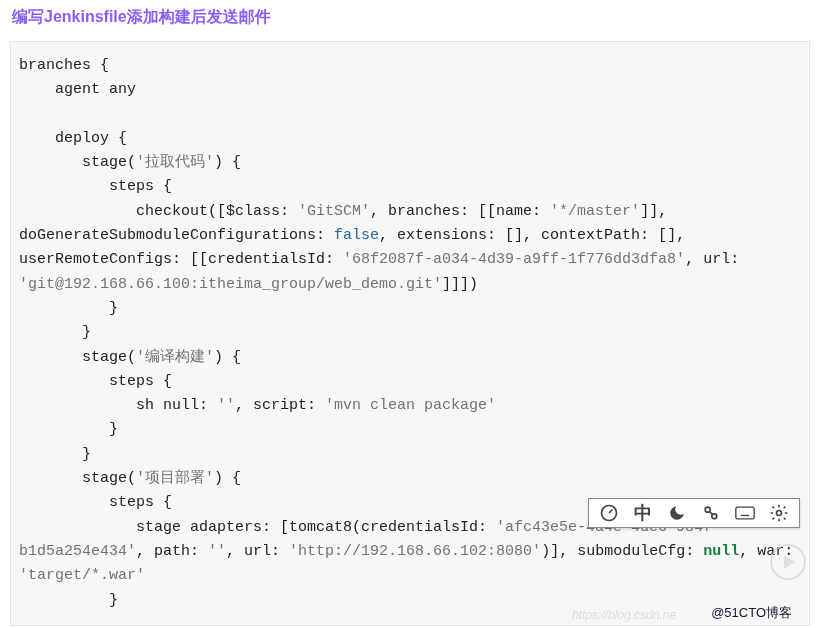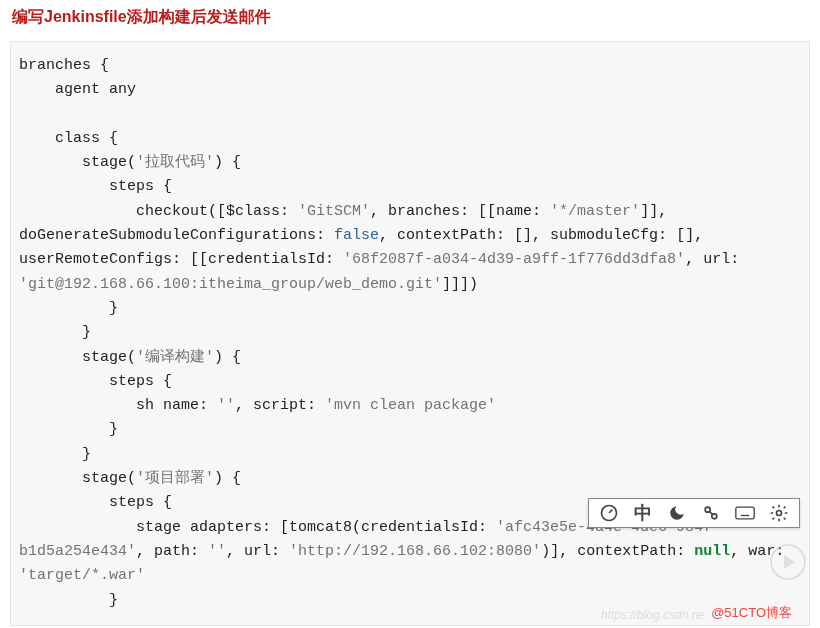--- a/index.html
+++ b/index.html
@@ -1,53 +1,53 @@
 <!DOCTYPE html>
 <html><head>
   <meta charset="utf-8">
   <style>
     * { margin: 0; padding: 0; box-sizing: border-box; }
     body { font-family: Arial, "Microsoft YaHei", sans-serif; background: #fff; width: 820px; height: 628px; overflow: hidden; position: relative; }
-    .title { font-size: 16px; font-weight: bold; padding: 7px 12px; color: #b91c1c; }
+    .title { font-size: 16px; font-weight: bold; padding: 7px 12px; color: #8b5cf6; }
     .code-block { margin: 6px 10px 0 10px; background: #f7f7f7; border: 1px solid #e5e5e5; padding: 12px 8px; font-family: "Consolas", "Courier New", monospace; font-size: 15px; line-height: 1.62; color: #222; white-space: pre-wrap; word-wrap: break-word; }
     .str { color: #737373; }
     .kwf { color: #2a6496; margin-top: 18px; }
     .null { color: #15803d; font-weight: bold; }
-    .watermark { position: absolute; bottom: 6px; right: 28px; font-size: 13px; color: #ef4444; font-family: Arial, sans-serif; }
-    .watermark2 { position: absolute; bottom: 6px; right: 115px; font-size: 12px; color: #ddd; font-style: italic; }
+    .watermark { position: absolute; bottom: 6px; right: 28px; font-size: 13px; color: #0f172a; font-family: Arial, sans-serif; }
+    .watermark2 { position: absolute; bottom: 6px; right: 144px; font-size: 12px; color: #ddd; font-style: italic; }
     .floating-toolbar { position: absolute; right: 20px; bottom: 100px; background: #fff; border: 1px solid #888; padding: 4px 10px; display: flex; gap: 14px; align-items: center; font-size: 18px; color: #444; box-shadow: 0 1px 3px rgba(0,0,0,0.15); }
     .floating-toolbar span { display: inline-flex; align-items: center; justify-content: center; width: 20px; height: 20px; }
     .play-icon { position: absolute; right: 14px; bottom: 48px; width: 36px; height: 36px; border: 2px solid #ccc; border-radius: 50%; display: flex; align-items: center; justify-content: center; opacity: 0.55; }
     .play-icon::after { content: ""; width: 0; height: 0; border-left: 11px solid #ccc; border-top: 7px solid transparent; border-bottom: 7px solid transparent; margin-left: 3px; }
   </style>
 </head>
 <body>
 
 <div class="title">编写Jenkinsfile添加构建后发送邮件</div>
 
 <div class="code-block"><span>branches {</span>
 <span>    agent any</span>
 <span></span>
-<span>    class {</span>
+<span>    deploy {</span>
 <span>       stage(</span><span class="str">'拉取代码'</span><span>) {</span>
 <span>          steps {</span>
 <span>             checkout([$class: </span><span class="str">'GitSCM'</span><span>, branches: [[name: </span><span class="str">'*/master'</span><span>]],</span>
-<span>doGenerateSubmoduleConfigurations: </span><span class="kwf">false</span><span>, contextPath: [], submoduleCfg: [],</span>
+<span>doGenerateSubmoduleConfigurations: </span><span class="kwf">false</span><span>, extensions: [], contextPath: [],</span>
 <span>userRemoteConfigs: [[credentialsId: </span><span class="str">'68f2087f-a034-4d39-a9ff-1f776dd3dfa8'</span><span>, url:</span>
 <span class="str">'git@192.168.66.100:itheima_group/web_demo.git'</span><span>]]])</span>
 <span>          }</span>
 <span>       }</span>
 <span>       stage(</span><span class="str">'编译构建'</span><span>) {</span>
 <span>          steps {</span>
-<span>             sh name: </span><span class="str">''</span><span>, script: </span><span class="str">'mvn clean package'</span>
+<span>             sh null: </span><span class="str">''</span><span>, script: </span><span class="str">'mvn clean package'</span>
 <span>          }</span>
 <span>       }</span>
 <span>       stage(</span><span class="str">'项目部署'</span><span>) {</span>
 <span>          steps {</span>
-<span>             stage adapters: [tomcat8(credentialsId: </span><span class="str">'afc43e5e-4a4e-4de6-984f-b1d5a254e434'</span><span>, path: </span><span class="str">''</span><span>, url: </span><span class="str">'http://192.168.66.102:8080'</span><span>)], contextPath: </span><span class="null">null</span><span>, war:</span>
+<span>             stage adapters: [tomcat8(credentialsId: </span><span class="str">'afc43e5e-4a4e-4de6-984f-b1d5a254e434'</span><span>, path: </span><span class="str">''</span><span>, url: </span><span class="str">'http://192.168.66.102:8080'</span><span>)], submoduleCfg: </span><span class="null">null</span><span>, war:</span>
 <span class="str">'target/*.war'</span>
 <span>          }</span></div>
 
 <div class="floating-toolbar">
   <span>
       <svg width="20" height="20" viewBox="0 0 24 24" fill="none" stroke="#444" stroke-width="2">
         <circle cx="12" cy="12" r="9"></circle>
         <path d="M12 12 L16 8"></path>
       </svg>
     </span>

